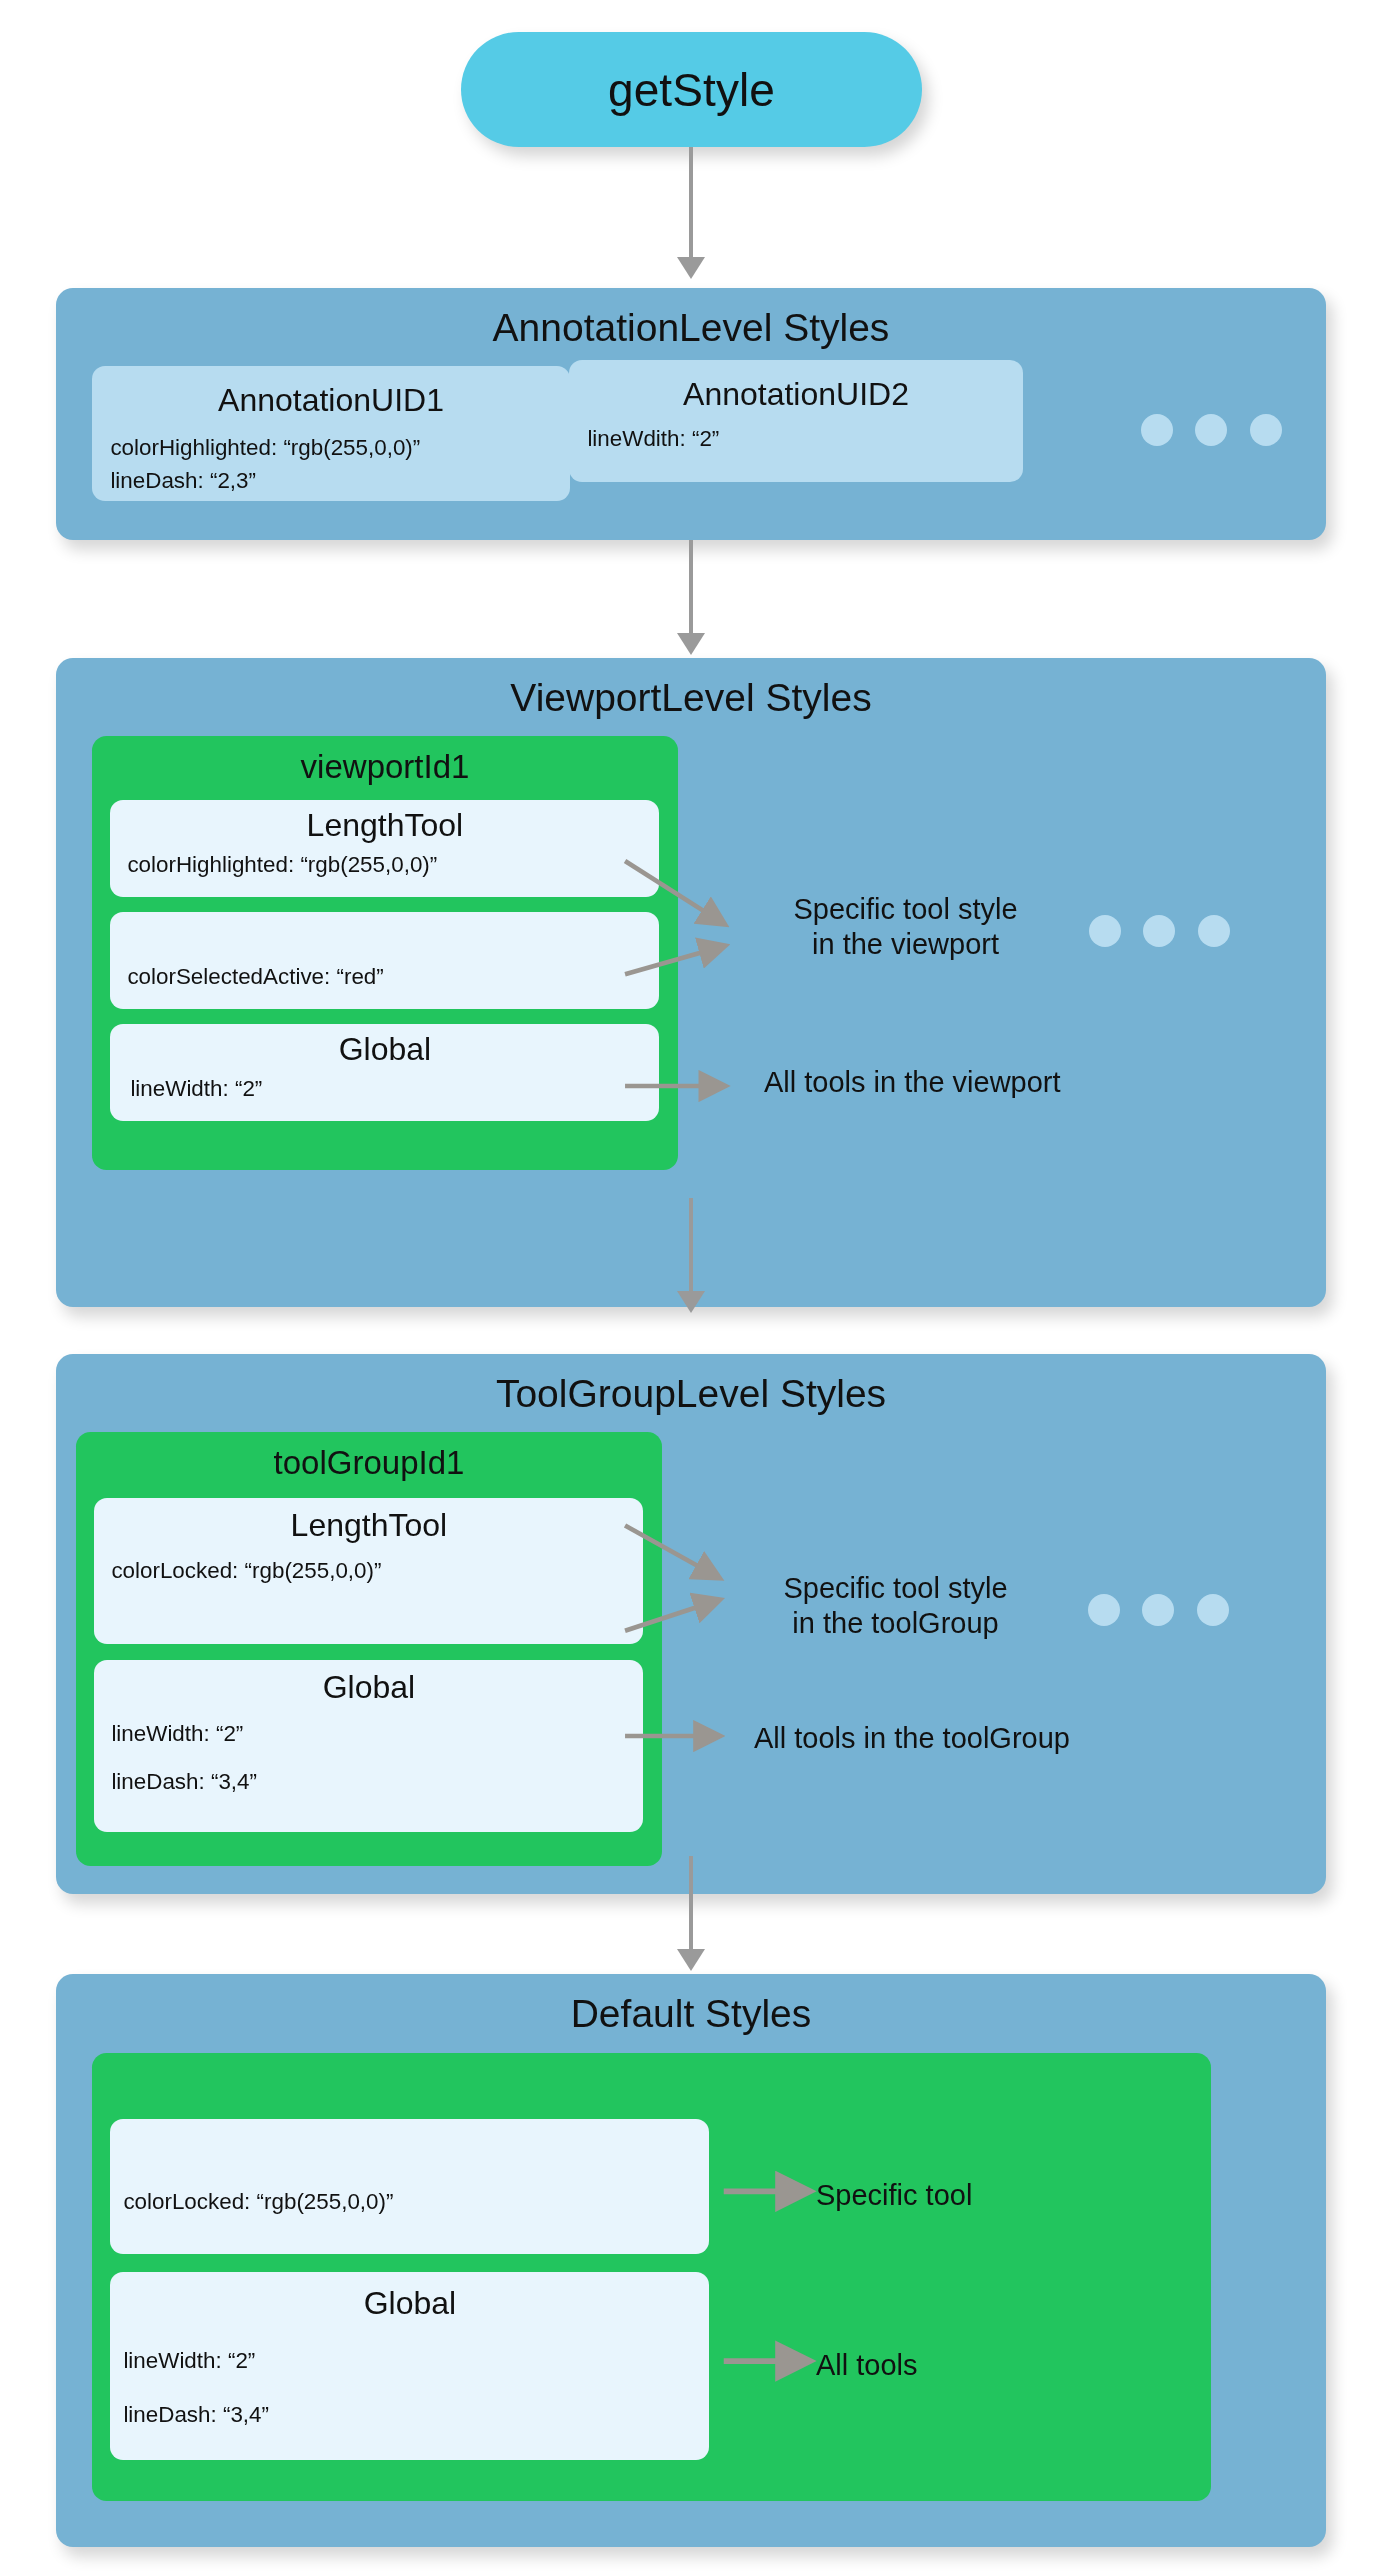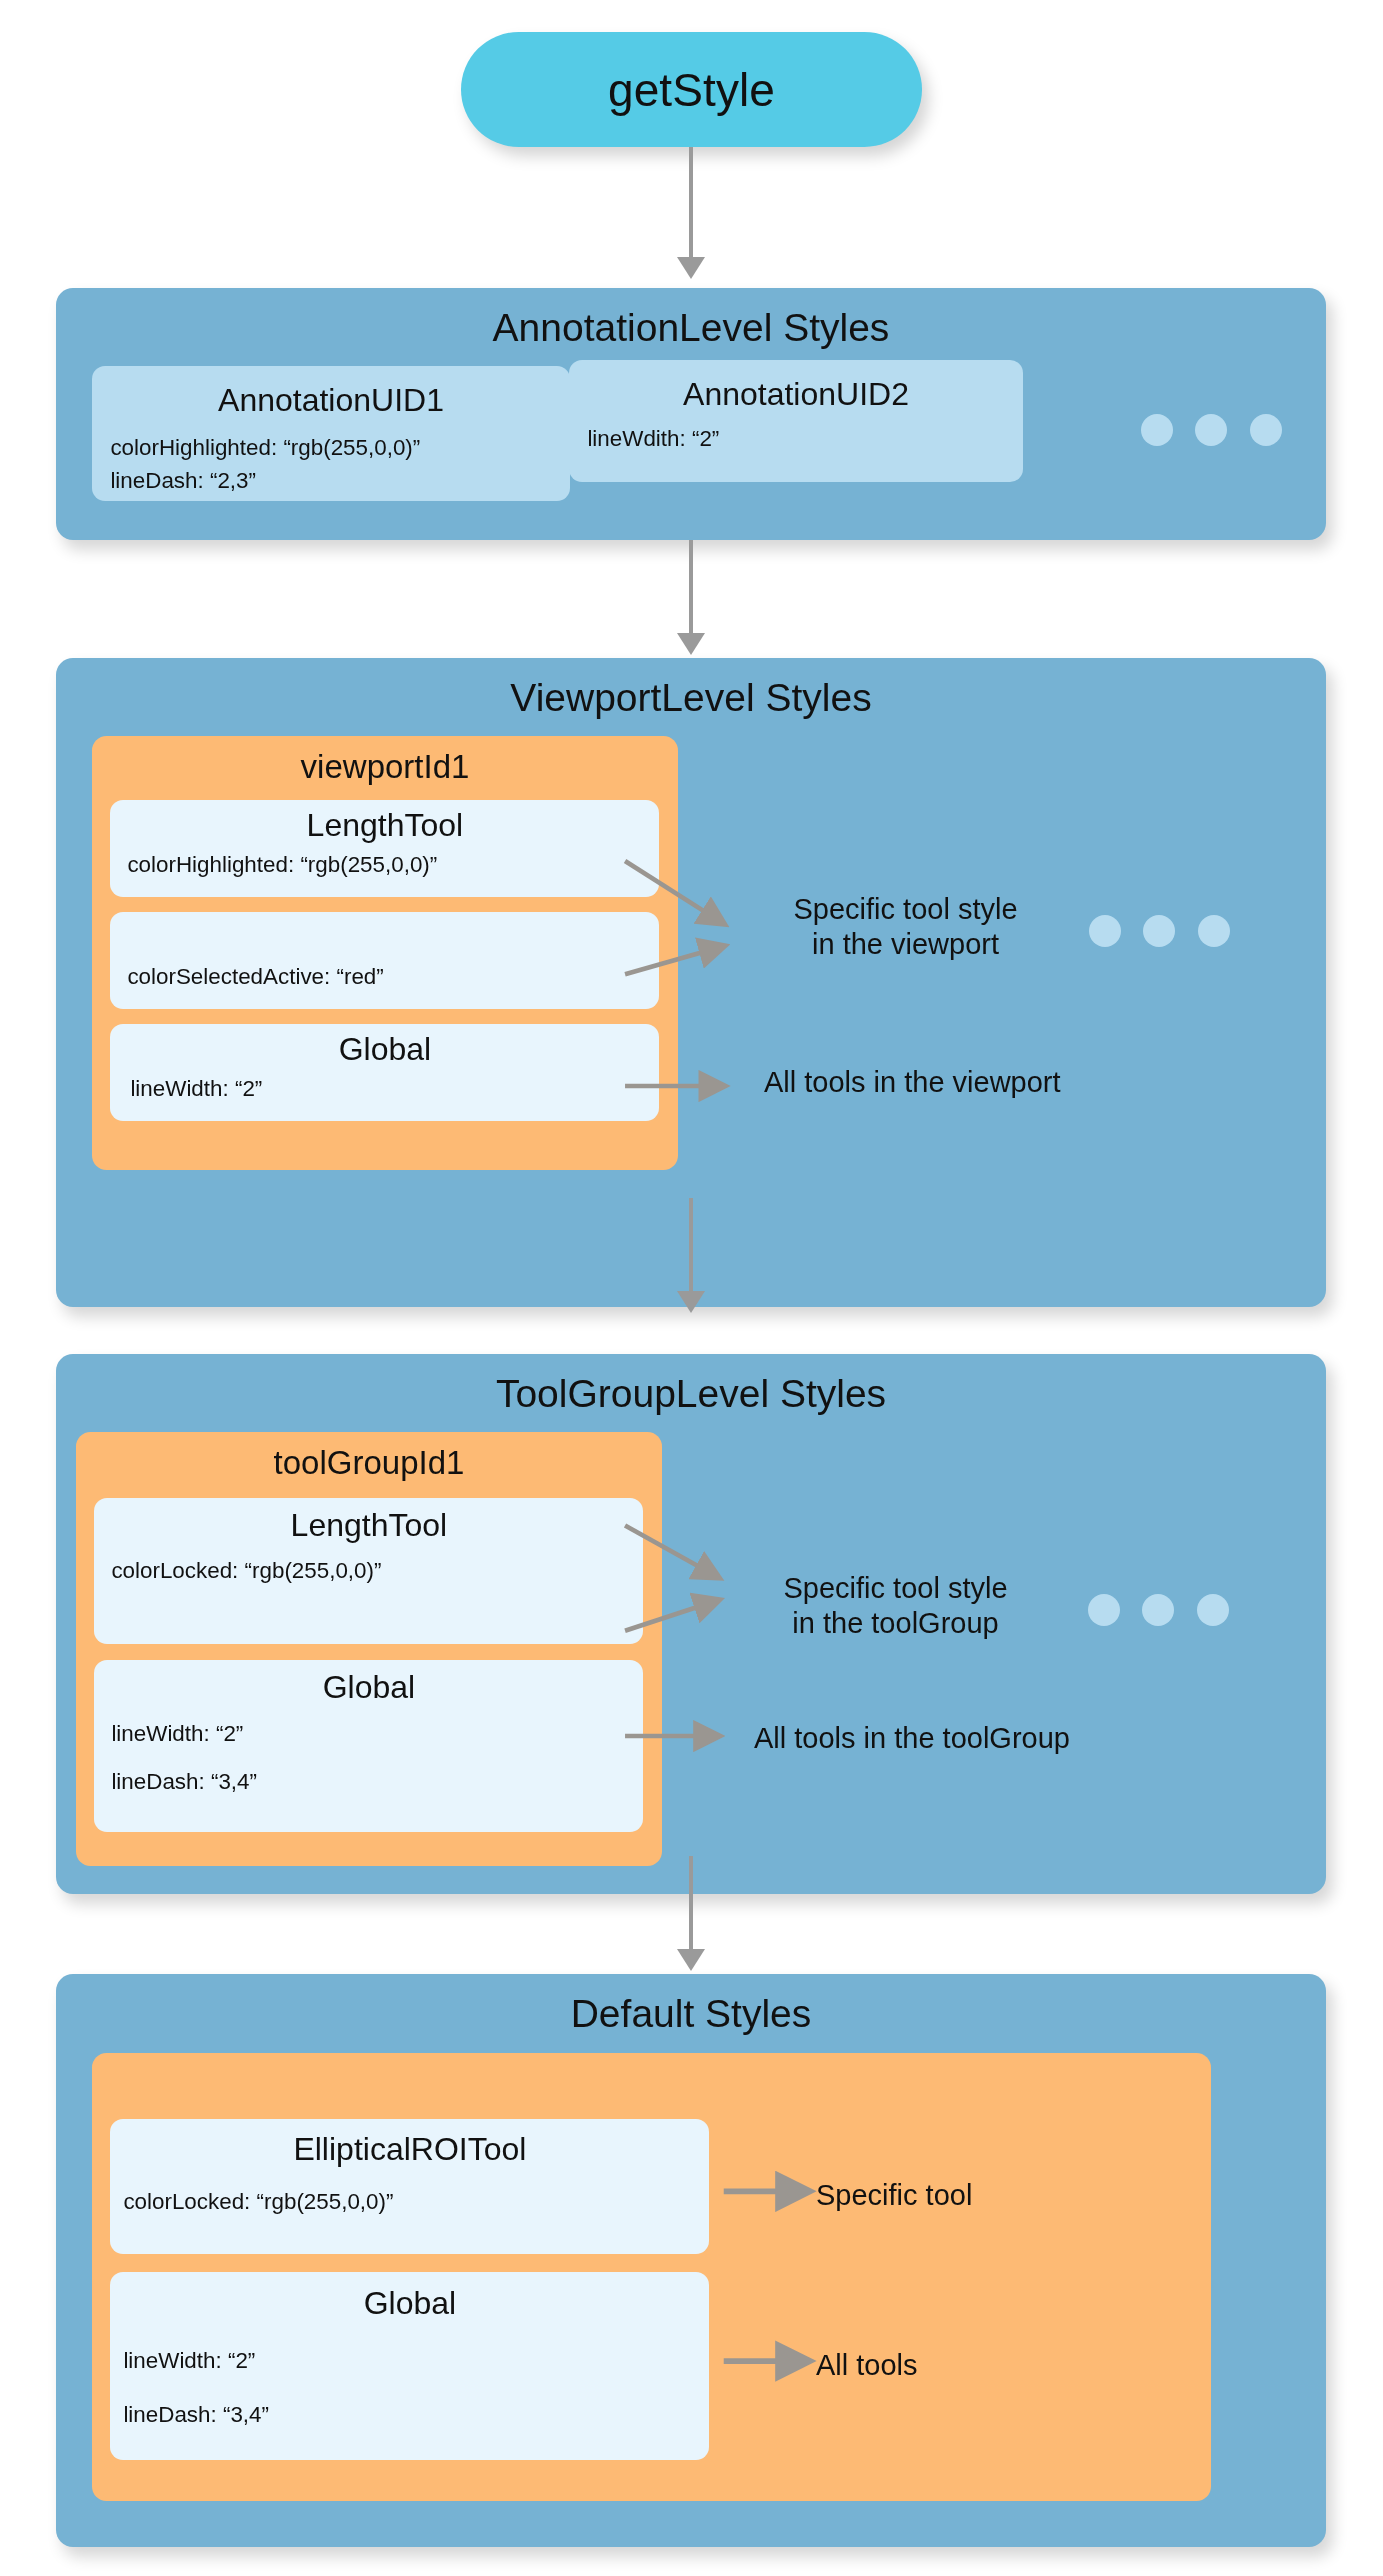--- a/index.html
+++ b/index.html
@@ -33,21 +33,21 @@
     background:#76b2d3;border-radius:17px;
     box-shadow:6.6px 9.2px 14.5px rgba(0,0,0,.16);
   }
   .panel-title{
     position:absolute;left:0;width:1270px;text-align:center;
     font-size:39px;color:#111;
   }
 
   
   .midbox{
-    position:absolute;background:#fdba74;border-radius:14.5px;
+    position:absolute;background:#22c55e;border-radius:14.5px;
   }
   .midbox-title{
     position:absolute;left:0;width:100%;text-align:center;
     font-size:33px;color:#111;
   }
 
   
   .card{
     position:absolute;background:#e8f5fd;border-radius:13px;
   }
@@ -192,21 +192,20 @@
 
   <div class="vline" style="left:689px;top:1856px;height:97px;"></div>
   <div class="vhead" style="left:677px;top:1949px;"></div>
 
   <div class="panel" style="top:1974px;height:573px;">
     <div class="panel-title" style="top:18.4px;">Default Styles</div>
 
     <div class="midbox" style="left:36px;top:79px;width:1119px;height:448px;">
 
       <div class="card" style="left:18.4px;top:66px;width:599px;height:135px;">
-        <div class="card-title" style="top:12px;">EllipticalROITool</div>
         <div class="card-props" style="top:72px;padding-left:13px;">
           <div class="prop">colorLocked: “rgb(255,0,0)”</div>
         </div>
       </div>
 
       <div class="card" style="left:18.4px;top:219px;width:599px;height:188px;">
         <div class="card-title" style="top:13px;">Global</div>
         <div class="card-props" style="top:78px;padding-left:13px;">
           <div class="prop" style="margin-bottom:32px;">lineWidth: “2”</div>
           <div class="prop">lineDash: “3,4”</div>

